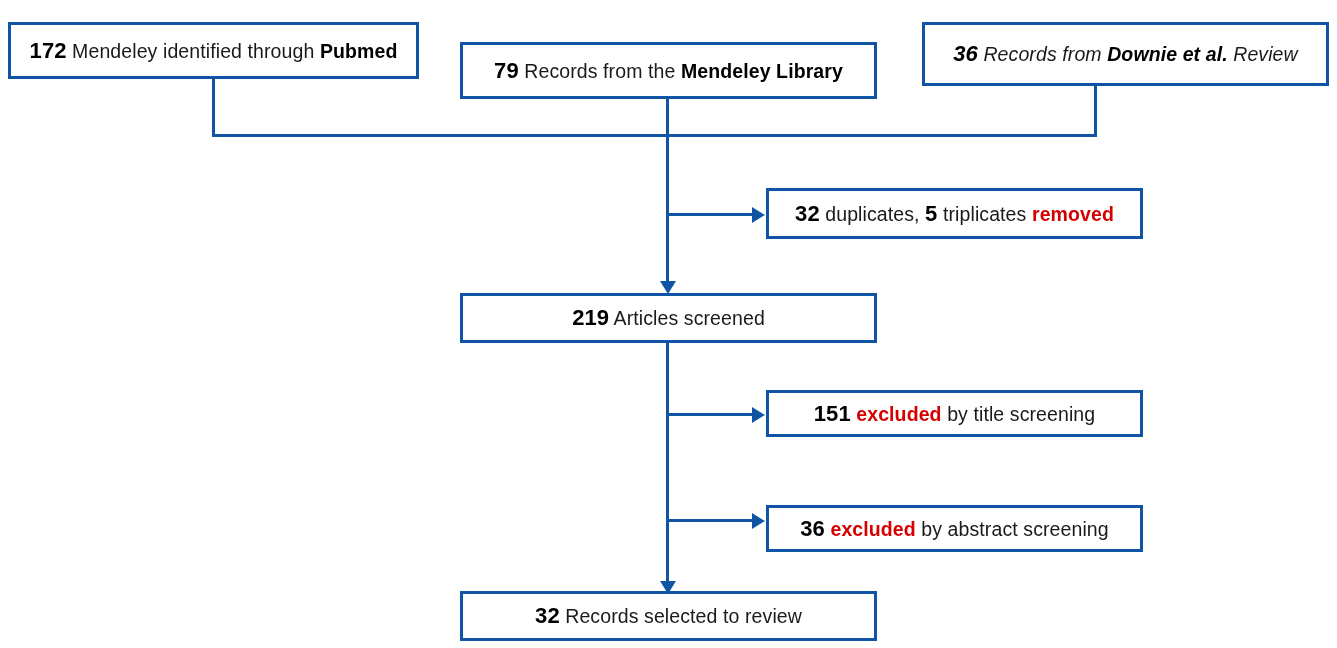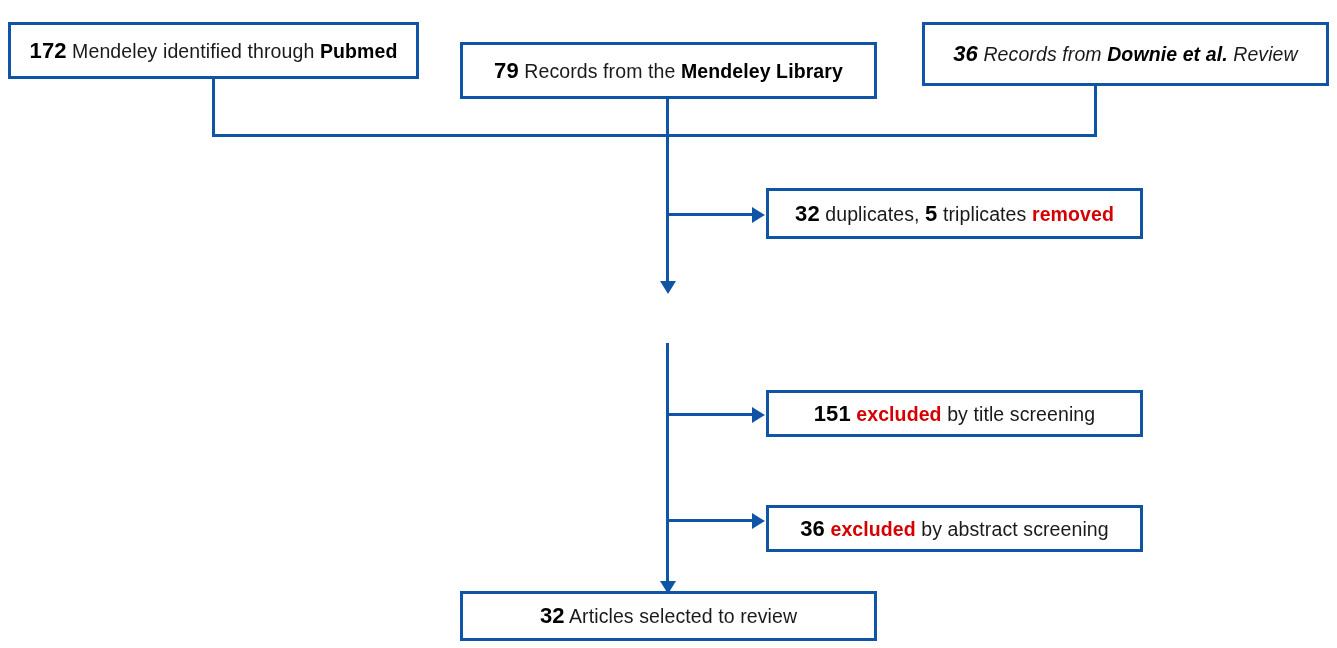--- a/index.html
+++ b/index.html
@@ -125,32 +125,37 @@
       <span class="num">36</span><span> Records from </span><span class="strong">Downie et al.</span><span> Review</span>
     </div>
   </div>
 
   <div class="box" style="left:766px; top:188px; width:377px; height:51px;">
     <div class="box-text align-center">
       <span class="num">32</span><span> duplicates, </span><span class="num">5</span><span> triplicates </span><span class="excl">removed</span>
     </div>
   </div>
 
+  <div class="box" style="left:460px; top:293px; width:417px; height:50px;">
+    <div class="box-text align-center">
+      <span class="num">219</span><span> Articles screened</span>
+    </div>
+  </div>
 
   <div class="box" style="left:766px; top:390px; width:377px; height:47px;justify-content:flex-end;">
     <div class="box-text align-center">
       <span class="num">151</span><span>&nbsp;</span><span class="excl">excluded</span><span> by title screening</span>
     </div>
   </div>
 
   <div class="box" style="left:766px; top:496px; width:377px; height:47px;margin-top:9px;">
     <div class="box-text align-center">
       <span class="num">36</span><span>&nbsp;</span><span class="excl">excluded</span><span> by abstract screening</span>
     </div>
   </div>
 
   <div class="box" style="left:460px; top:591px; width:417px; height:50px;">
     <div class="box-text align-center">
-      <span class="num">32</span><span> Articles selected to review</span>
+      <span class="num">32</span><span> Records selected to review</span>
     </div>
   </div>
 
 </div>
 
 </body></html>

